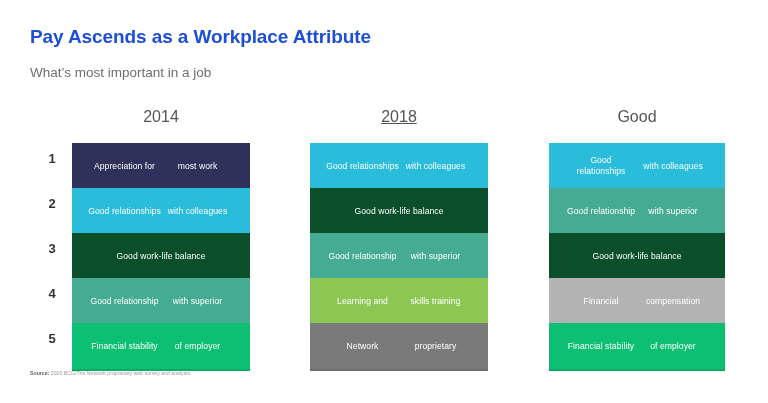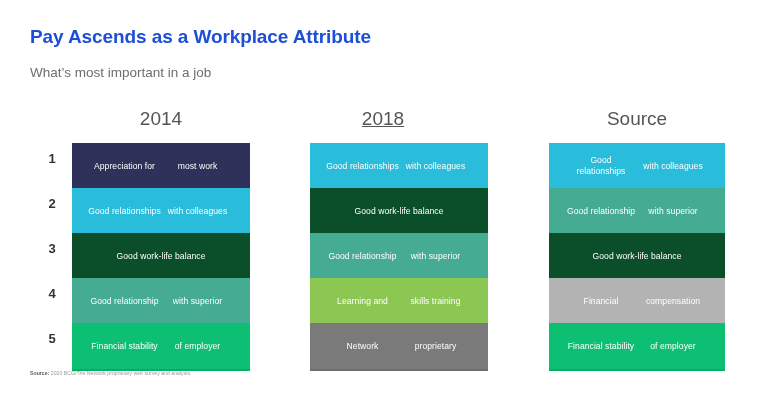--- a/index.html
+++ b/index.html
@@ -50,26 +50,26 @@
   }
 
   .col-header-row {
     position: relative;
     height: 30px;
   }
 
   .col-header {
     position: absolute;
     top: 0;
-    font-size: 19px;
+    font-size: 16px;
     color: #555555;
     text-align: center;
   }
   .col-header.c0 { left: 72px;  width: 178px; }
-  .col-header.c1 { left: 294px; width: 178px; text-decoration: underline; }
+  .col-header.c1 { left: 310px; width: 178px; text-decoration: underline; }
   .col-header.c2 { left: 549px; width: 176px; }
 
   .rows {
     position: absolute;
     left: 0;
     top: 143px;
     width: 768px;
   }
 
   .row {
@@ -128,21 +128,21 @@
 
 <div class="slide">
 
   <div class="title">Pay Ascends as a Workplace Attribute</div>
   <div class="subtitle">What’s most important in a job</div>
 
   <div class="columns">
     <div class="col-header-row">
       <div class="col-header c0">2014</div>
       <div class="col-header c1">2018</div>
-      <div class="col-header c2">Source</div>
+      <div class="col-header c2">Good</div>
     </div>
   </div>
 
   <div class="rows">
 
     <div class="row">
       <div class="rank">1</div>
       <div class="bar c0" style="background-color: rgb(46, 49, 89);">
         <span>Appreciation for</span>
         <span>most work</span>

